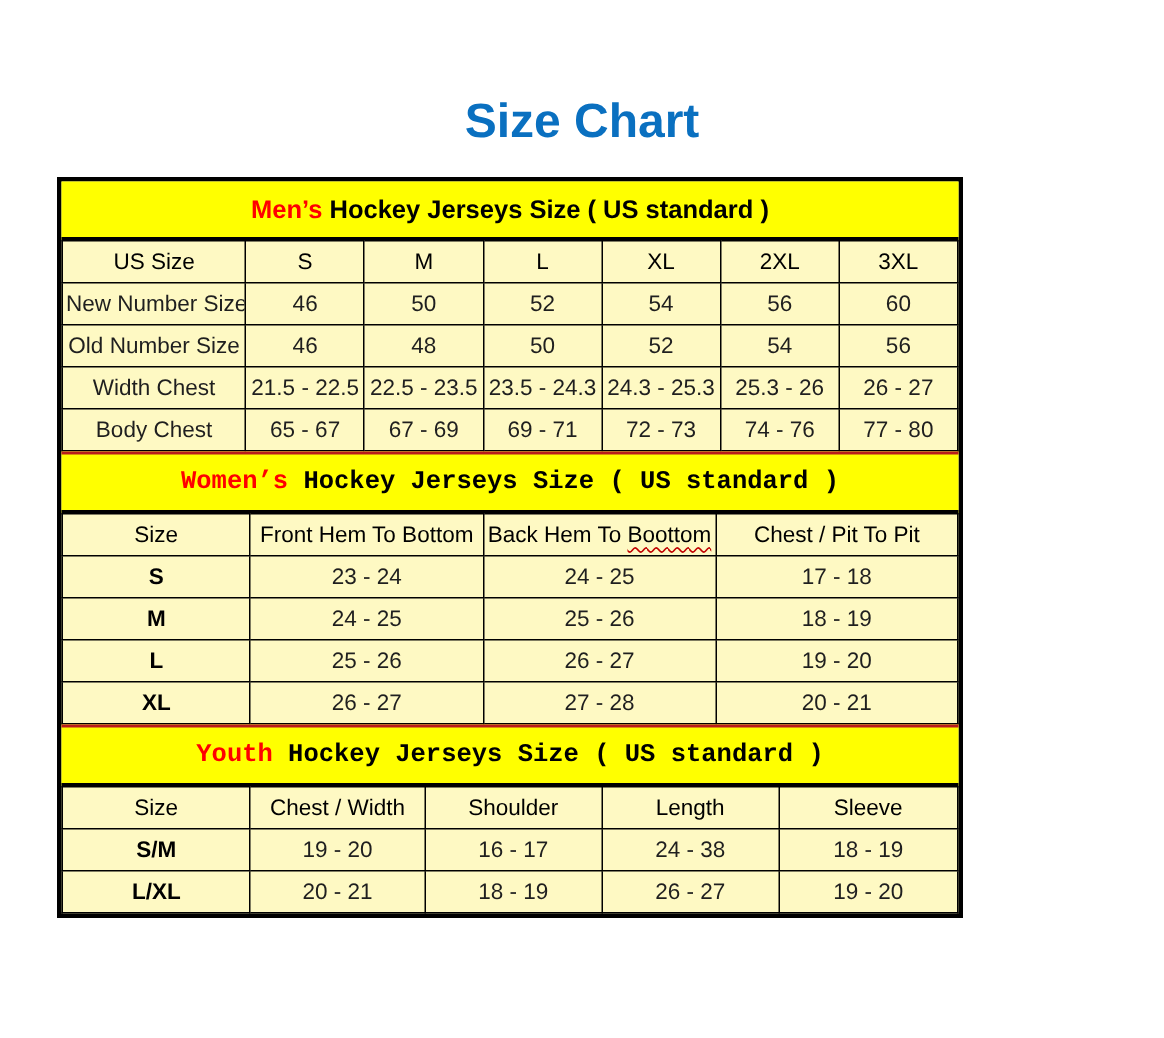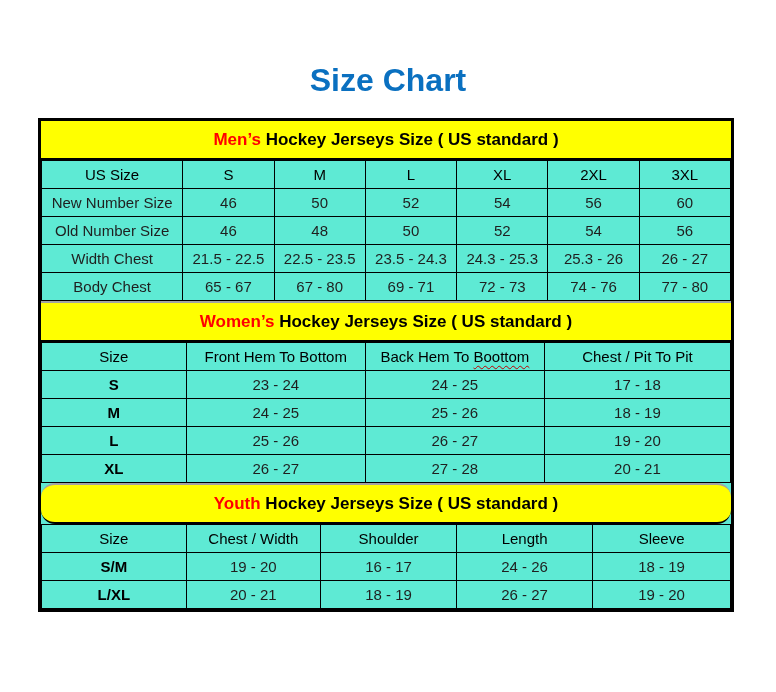--- a/index.html
+++ b/index.html
@@ -19,38 +19,38 @@
   }
   .page-title {
     margin-top: 62px;
     margin-bottom: 0;
     text-align: center;
     font-size: 32px;
     font-weight: bold;
     letter-spacing: 0px;
   }
   .chart-wrap {
-    width: 696px;
+    width: 604px;
     margin: 19px 0 0 38px;
     border: 3px solid #000000;
     box-sizing: border-box;
-    background: #5eead4;
+    background: #fef9c3;
   }
   .section { width: 100%; }
   .band {
     height: 37px;
     line-height: 37px;
     text-align: center;
     font-size: 17px;
     font-weight: bold;
     color: #000000;
     border-bottom: 2px solid #000000;
     box-sizing: content-box;
   }
-  .section + .section .band { border-top: 2px solid #a3a3a3; }
+  .section + .section .band { border-top: 2px solid #b91c1c; font-family: Liberation Mono, monospace; }
   table {
     width: 100%;
     border-collapse: collapse;
     table-layout: fixed;
   }
   th, td {
     border: 1px solid #000000;
     height: 27px;
     padding: 0 2px;
     text-align: center;
@@ -129,21 +129,21 @@
               <td>21.5 - 22.5</td>
               <td>22.5 - 23.5</td>
               <td>23.5 - 24.3</td>
               <td>24.3 - 25.3</td>
               <td>25.3 - 26</td>
               <td>26 - 27</td>
             </tr>
             <tr>
               <td class="row-label">Body Chest</td>
               <td>65 - 67</td>
-              <td>67 - 80</td>
+              <td>67 - 69</td>
               <td>69 - 71</td>
               <td>72 - 73</td>
               <td>74 - 76</td>
               <td>77 - 80</td>
             </tr>
           </tbody>
         </table>
     </div>
 
     <div class="section">
@@ -188,21 +188,21 @@
               <td class="row-label-bold">XL</td>
               <td>26 - 27</td>
               <td>27 - 28</td>
               <td>20 - 21</td>
             </tr>
           </tbody>
         </table>
     </div>
 
     <div class="section">
-      <div class="band" style="background: rgb(255, 255, 0); border-radius: 14px;">
+      <div class="band" style="background: rgb(255, 255, 0);">
         <span class="accent" style="color: rgb(255, 0, 0);">Youth</span><span> Hockey Jerseys Size ( US standard )</span>
       </div>
       <table>
           <colgroup>
             <col style="width: 21%;">
             <col style="width: 19.5%;">
             <col style="width: 19.75%;">
             <col style="width: 19.75%;">
             <col style="width: 20%;">
           </colgroup>
@@ -213,21 +213,21 @@
               <th>Shoulder</th>
               <th>Length</th>
               <th>Sleeve</th>
             </tr>
           </thead>
           <tbody>
             <tr>
               <td class="row-label-bold">S/M</td>
               <td>19 - 20</td>
               <td>16 - 17</td>
-              <td>24 - 26</td>
+              <td>24 - 38</td>
               <td>18 - 19</td>
             </tr>
             <tr>
               <td class="row-label-bold">L/XL</td>
               <td>20 - 21</td>
               <td>18 - 19</td>
               <td>26 - 27</td>
               <td>19 - 20</td>
             </tr>
           </tbody>

